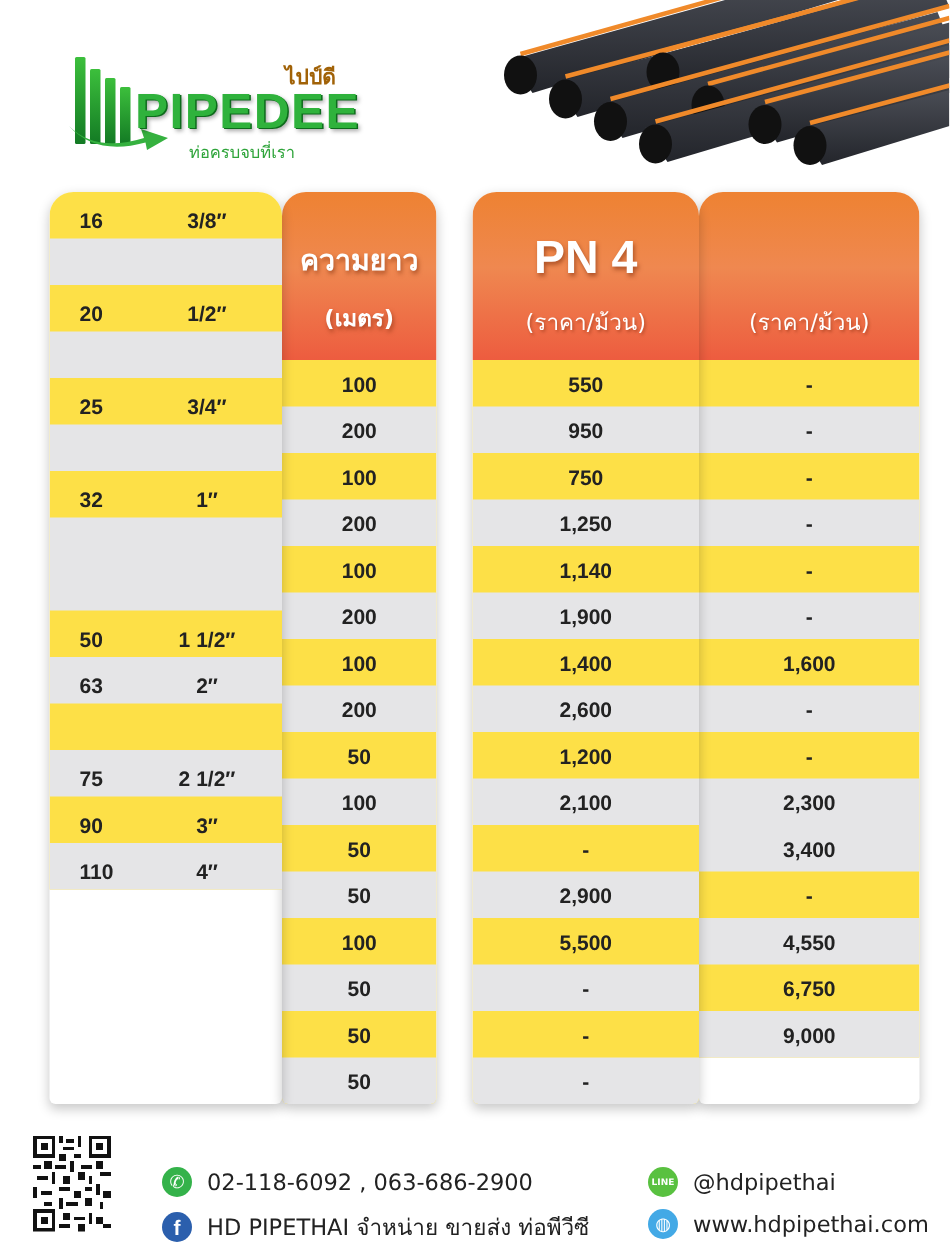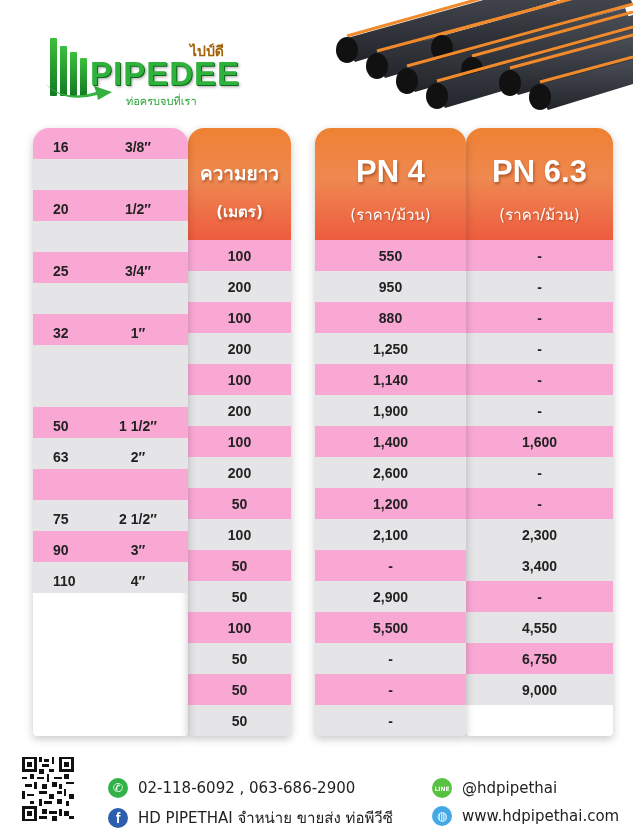--- a/index.html
+++ b/index.html
@@ -36,21 +36,21 @@
   .col-head {
     height:112px; background:linear-gradient(#ee8232 0%, #ef8850 45%, #ed5c3f 100%);
     color:#fff; text-align:center; position:relative;
   }
   .head-title-th { position:absolute; left:0; right:0; top:30px; font-size:19px; font-weight:bold; text-shadow:1px 2px 3px rgba(120,40,10,0.55); }
   .head-sub-th { position:absolute; left:0; right:0; top:72px; font-size:15px; font-weight:bold; text-shadow:1px 2px 3px rgba(120,40,10,0.55); }
   .head-title-pn { position:absolute; left:0; right:0; top:26px; font-family:"Liberation Sans",sans-serif; font-size:31px; font-weight:bold; text-shadow:1px 2px 3px rgba(120,40,10,0.55); }
   .head-sub-pn { position:absolute; left:0; right:0; top:75px; font-size:15px; text-shadow:1px 1px 2px rgba(120,40,10,0.45); }
   .head-sub-split { position:absolute; top:76px; font-size:12px; text-shadow:1px 1px 2px rgba(120,40,10,0.45); }
 
-  .rows { background:#f9a8d4; }
+  .rows { background:#fde047; }
   .row { height:31px; display:flex; align-items:center; justify-content:center;
          font-family:"Liberation Sans",sans-serif; font-weight:bold; font-size:14px; color:#222; }
   .row.alt { background:#e5e5e7; }
   .row.size { justify-content:flex-start; padding-top:6px; box-sizing:border-box; }
   .row .mm { width:50px; padding-left:20px; box-sizing:content-box; }
   .row .inch { width:70px; text-align:center; }
 
   
   .qr { position:absolute; left:22px; top:757px; width:52px; height:64px; }
   .contact-item { position:absolute; display:flex; align-items:center; font-size:15px; color:#222; font-family:"DejaVu Sans",sans-serif; }
@@ -221,40 +221,39 @@
   </div>
 
   <div class="col col-3">
     <div class="col-head">
       <div class="head-title-pn">PN 4</div>
       <div class="head-sub-pn">(ราคา/ม้วน)</div>
     </div>
     <div class="rows" id="rows-pn4">
         <div class="row">550</div>
         <div class="row alt">950</div>
-        <div class="row">880</div>
+        <div class="row">750</div>
         <div class="row alt">1,250</div>
         <div class="row">1,140</div>
         <div class="row alt">1,900</div>
         <div class="row">1,400</div>
         <div class="row alt">2,600</div>
         <div class="row">1,200</div>
         <div class="row alt">2,100</div>
         <div class="row">-</div>
         <div class="row alt">2,900</div>
         <div class="row">5,500</div>
         <div class="row alt">-</div>
         <div class="row">-</div>
         <div class="row alt">-</div>
       </div>
   </div>
 
   <div class="col col-4">
     <div class="col-head">
-      <div class="head-title-pn">PN 6.3</div>
       <div class="head-sub-pn">(ราคา/ม้วน)</div>
     </div>
     <div class="rows" id="rows-pn63">
         <div class="row">-</div>
         <div class="row alt">-</div>
         <div class="row">-</div>
         <div class="row alt">-</div>
         <div class="row">-</div>
         <div class="row alt">-</div>
         <div class="row">1,600</div>

